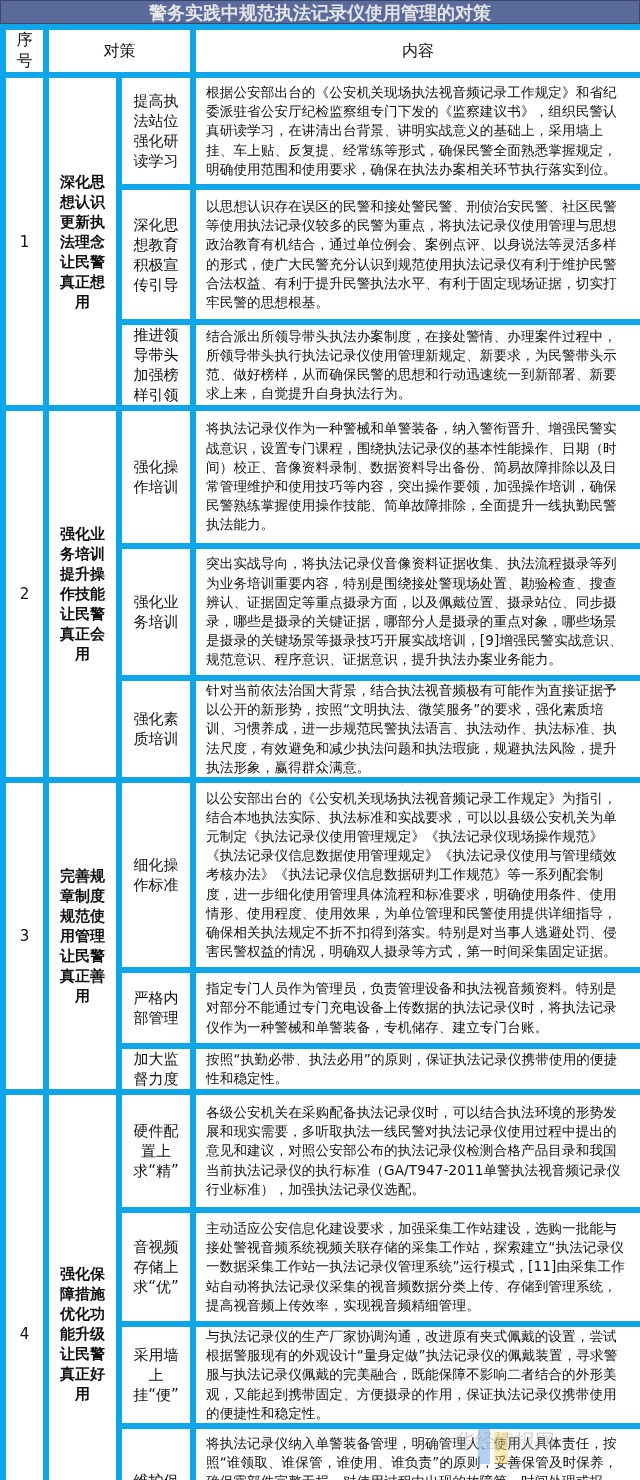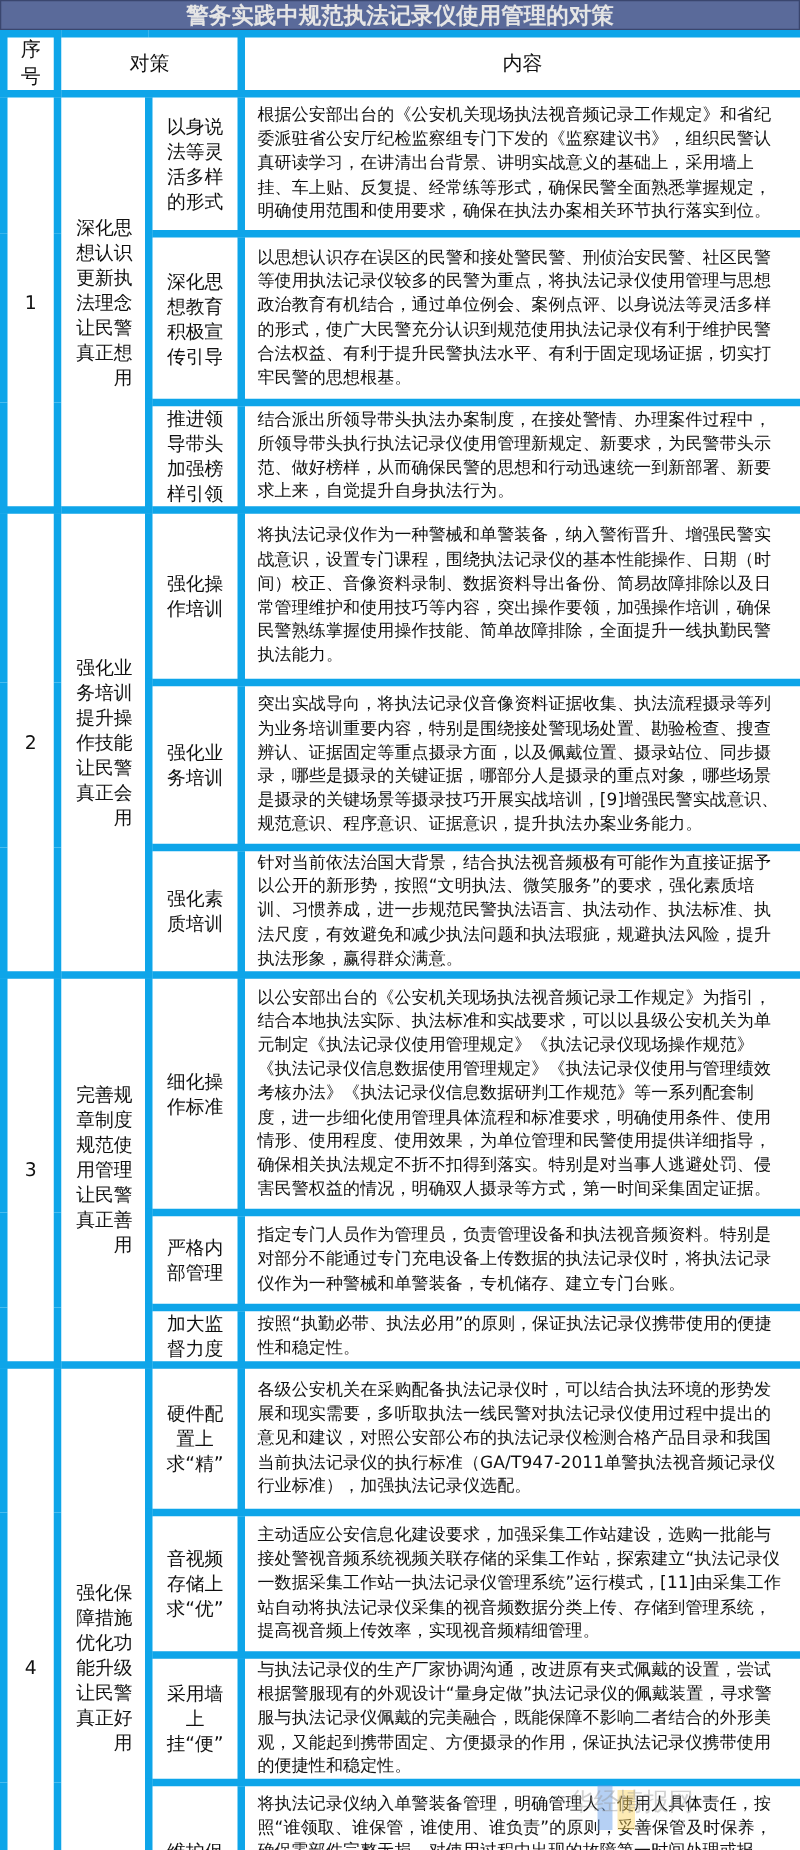--- a/index.html
+++ b/index.html
@@ -6,21 +6,21 @@
   body { width:640px; height:1480px; overflow:hidden; font-family:"DejaVu Sans", sans-serif; color:#111; }
   .title-bar {
     height:24px; background:#5a6a9a; color:#e5e5e5; text-align:center;
     font-size:18px; font-weight:bold; line-height:24px; border:1px solid #3a466e; box-sizing:border-box;
   }
   table { border-collapse:collapse; width:640px; table-layout:fixed; }
   td, th { border:6px solid #0ea5e9; padding:0 10px; vertical-align:middle; font-weight:normal; }
   th { height:26px; font-size:16px; text-align:center; }
   col.c1 { width:43px; } col.c2 { width:73px; } col.c3 { width:74px; } col.c4 { width:450px; }
   .num { text-align:center; font-size:15px; }
-  .strat { text-align:right; font-size:15px; line-height:20px; }
+  .strat { text-align:center; font-size:15px; line-height:20px;font-weight:bold; }
   .sub { text-align:center; font-size:15px; line-height:20px; }
   .content { text-align:left; font-size:13.6px; line-height:19.2px; letter-spacing:0.1px; text-decoration-color:#333; text-underline-offset:2px; }
   .watermark { position:absolute; left:455px; top:1428px; font-size:20px; color:rgba(150,150,150,0.45); font-weight:normal; pointer-events:none; }
   .wm-blue { position:absolute; left:478px; top:1428px; width:12px; height:36px; background:rgba(90,150,230,0.45); }
   .wm-yellow { position:absolute; left:494px; top:1432px; width:14px; height:32px; background:rgba(250,210,90,0.45); }
 </style>
 </head>
 <body>
 
 <div class="title-bar">警务实践中规范执法记录仪使用管理的对策</div>
@@ -37,21 +37,21 @@
       <th>序号</th>
       <th colspan="2">对策</th>
       <th>内容</th>
     </tr>
   </thead>
   <tbody>
 
     <tr style="height:112px">
       <td rowspan="3" class="num">1</td>
       <td rowspan="3" class="strat">深化思想认识更新执法理念让民警真正想用</td>
-      <td class="sub">以身说法等灵活多样的形式</td>
+      <td class="sub">提高执法站位强化研读学习</td>
       <td class="content">根据公安部出台的《公安机关现场执法视音频记录工作规定》和省纪委派驻省公安厅纪检监察组专门下发的《监察建议书》，组织民警认真研读学习，在讲清出台背景、讲明实战意义的基础上，采用墙上挂、车上贴、反复提、经常练等形式，确保民警全面熟悉掌握规定，明确使用范围和使用要求，确保在执法办案相关环节执行落实到位。</td>
     </tr>
     <tr style="height:135px">
       <td class="sub">深化思想教育积极宣传引导</td>
       <td class="content">以思想认识存在误区的民警和接处警民警、刑侦治安民警、社区民警等使用执法记录仪较多的民警为重点，将执法记录仪使用管理与思想政治教育有机结合，通过单位例会、案例点评、以身说法等灵活多样的形式，使广大民警充分认识到规范使用执法记录仪有利于维护民警合法权益、有利于提升民警执法水平、有利于固定现场证据，切实打牢民警的思想根基。</td>
     </tr>
     <tr style="height:80px">
       <td class="sub">推进领导带头加强榜样引领</td>
       <td class="content">结合派出所领导带头执法办案制度，在接处警情、办理案件过程中，所领导带头执行执法记录仪使用管理新规定、新要求，为民警带头示范、做好榜样，从而确保民警的思想和行动迅速统一到新部署、新要求上来，自觉提升自身执法行为。</td>
     </tr>

